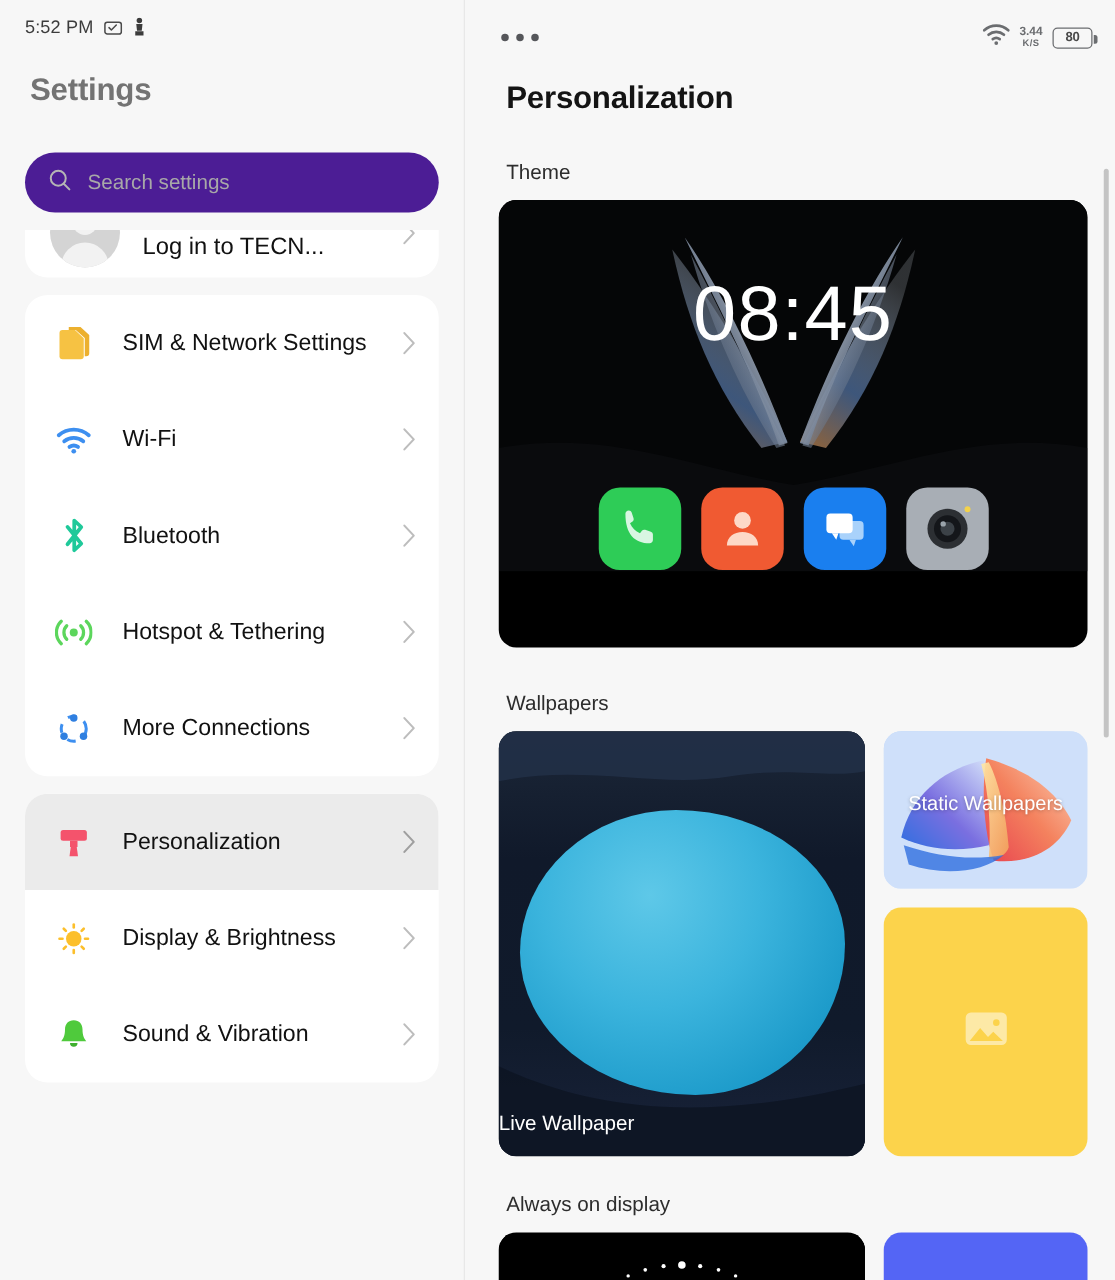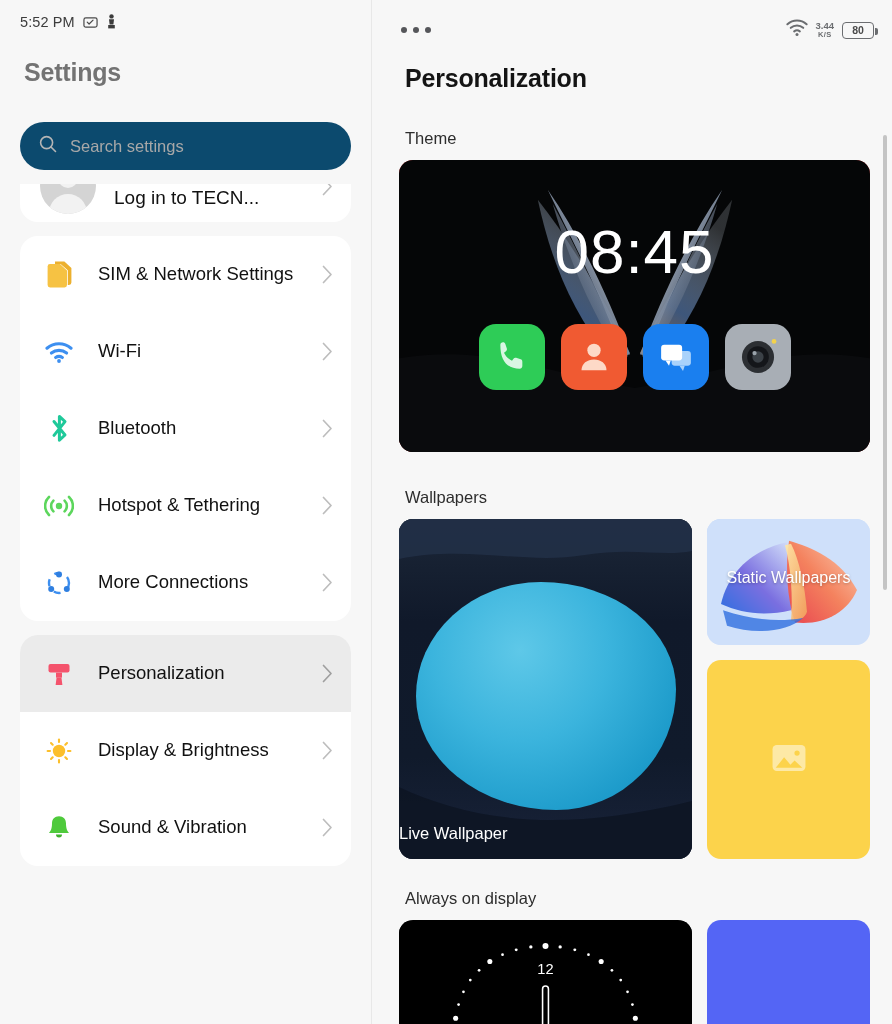--- a/index.html
+++ b/index.html
@@ -25,21 +25,21 @@
 
   .settings-title {
     font-size:25px; font-weight:bold; color:#737373;
     padding:14px 0 0 24px; letter-spacing:-.2px;
   }
 
   .scroll-area { position:absolute; top:108px; left:0; right:0; bottom:0; }
 
   .search-wrap { padding:14px 20px 0 20px; position:relative; z-index:5; background:#f7f7f7; padding-bottom:14px;}
   .searchbar {
-    height:48px; background:#0c4a6e; border-radius:24px;
+    height:48px; background:#4c1d95; border-radius:24px;
     display:flex; align-items:center; gap:12px; padding:0 18px;
   }
   .search-ph { color:#a8a8a8; font-size:16.5px; }
 
   .card {
     background:#ffffff; border-radius:18px; margin:0 20px 14px 20px;
     overflow:hidden;
   }
   .card.first { margin-top:-34px; padding-top:0; position:relative; z-index:1; }
 
@@ -105,22 +105,22 @@
   .page-title {
     font-size:25px; font-weight:bold; color:#141414;
     padding:20px 0 0 34px; letter-spacing:-.2px;
   }
   .section-label {
     font-size:16.5px; color:#2d2d2d; padding:36px 0 12px 34px;
   }
   .section-label.tight { padding-top:30px; }
 
   .theme-card {
-    margin:0 22px 0 28px; height:292px; border-radius:14px; overflow:hidden;
-    position:relative; background:#ef4444;
+    margin:0 22px 0 28px; height:358px; border-radius:14px; overflow:hidden;
+    position:relative; background:#000000;
   }
   .wings { position:absolute; inset:0; }
   .theme-time {
     position:absolute; left:0; right:0; top:56px; text-align:center;
     color:#fff; font-size:62px; font-weight:300; letter-spacing:1px;
     font-family:"Liberation Sans", sans-serif;
   }
   .theme-icons {
     position:absolute; left:0; right:0; bottom:62px;
     display:flex; justify-content:center; gap:16px;

